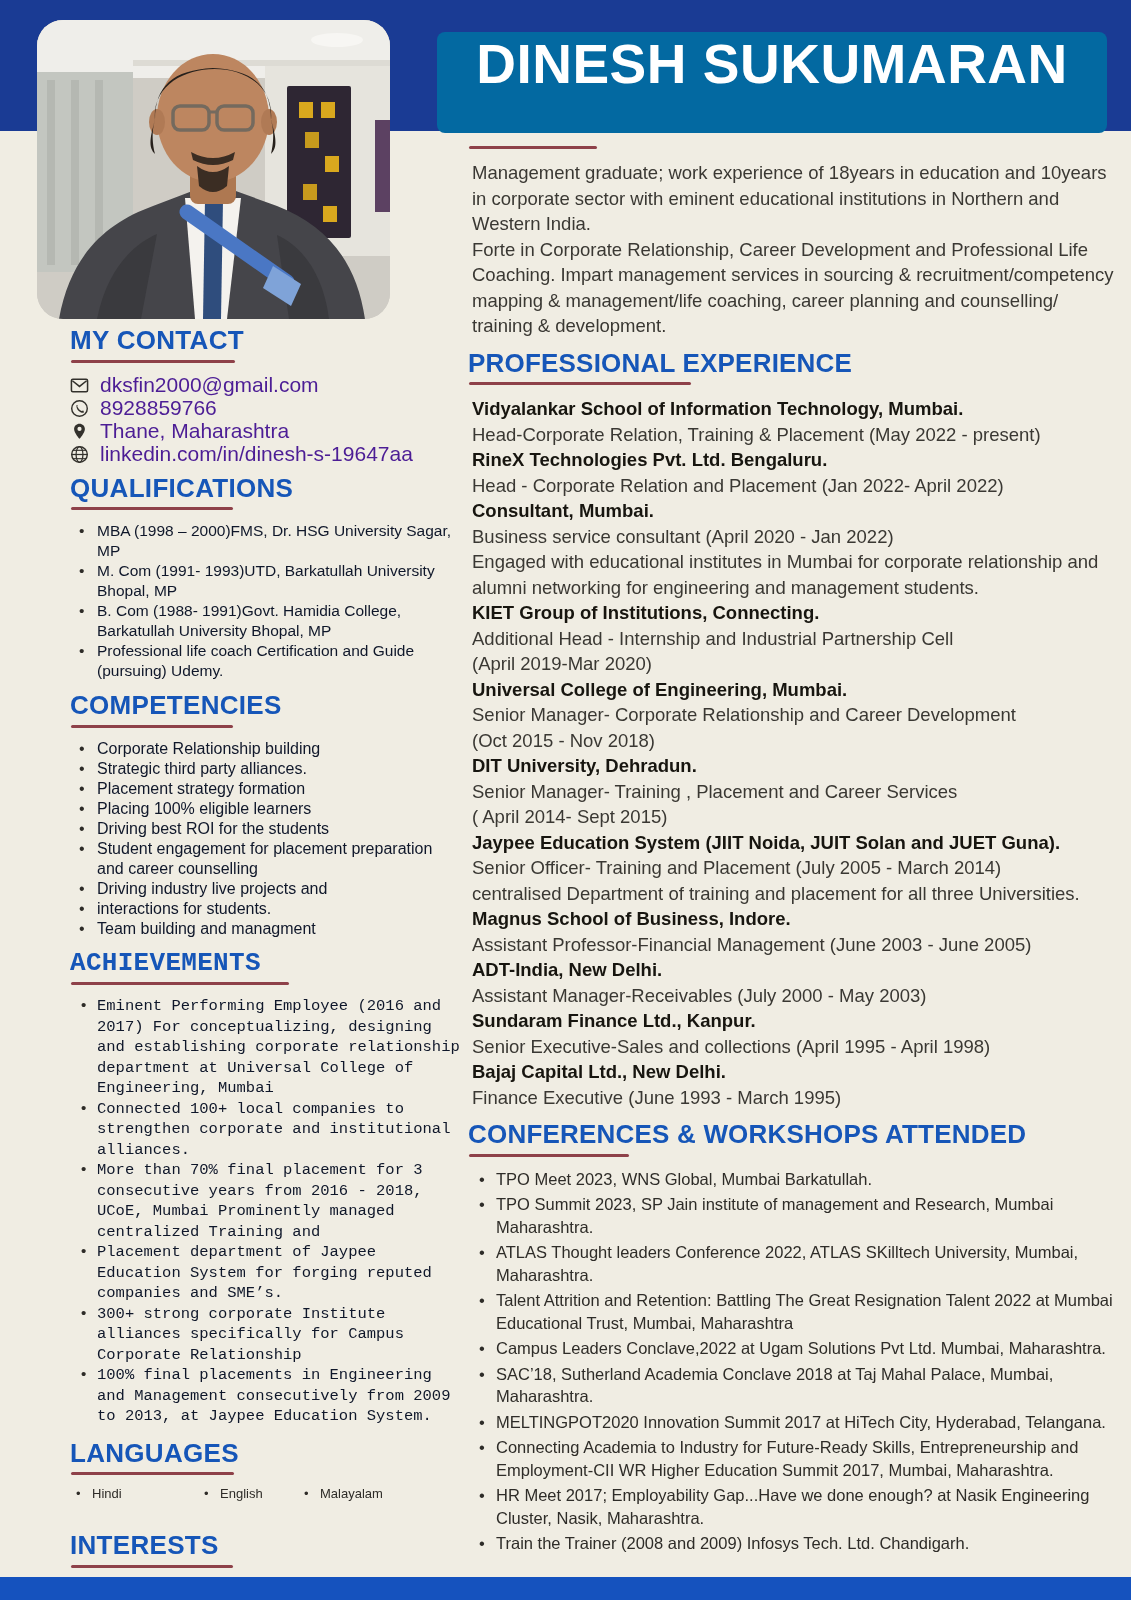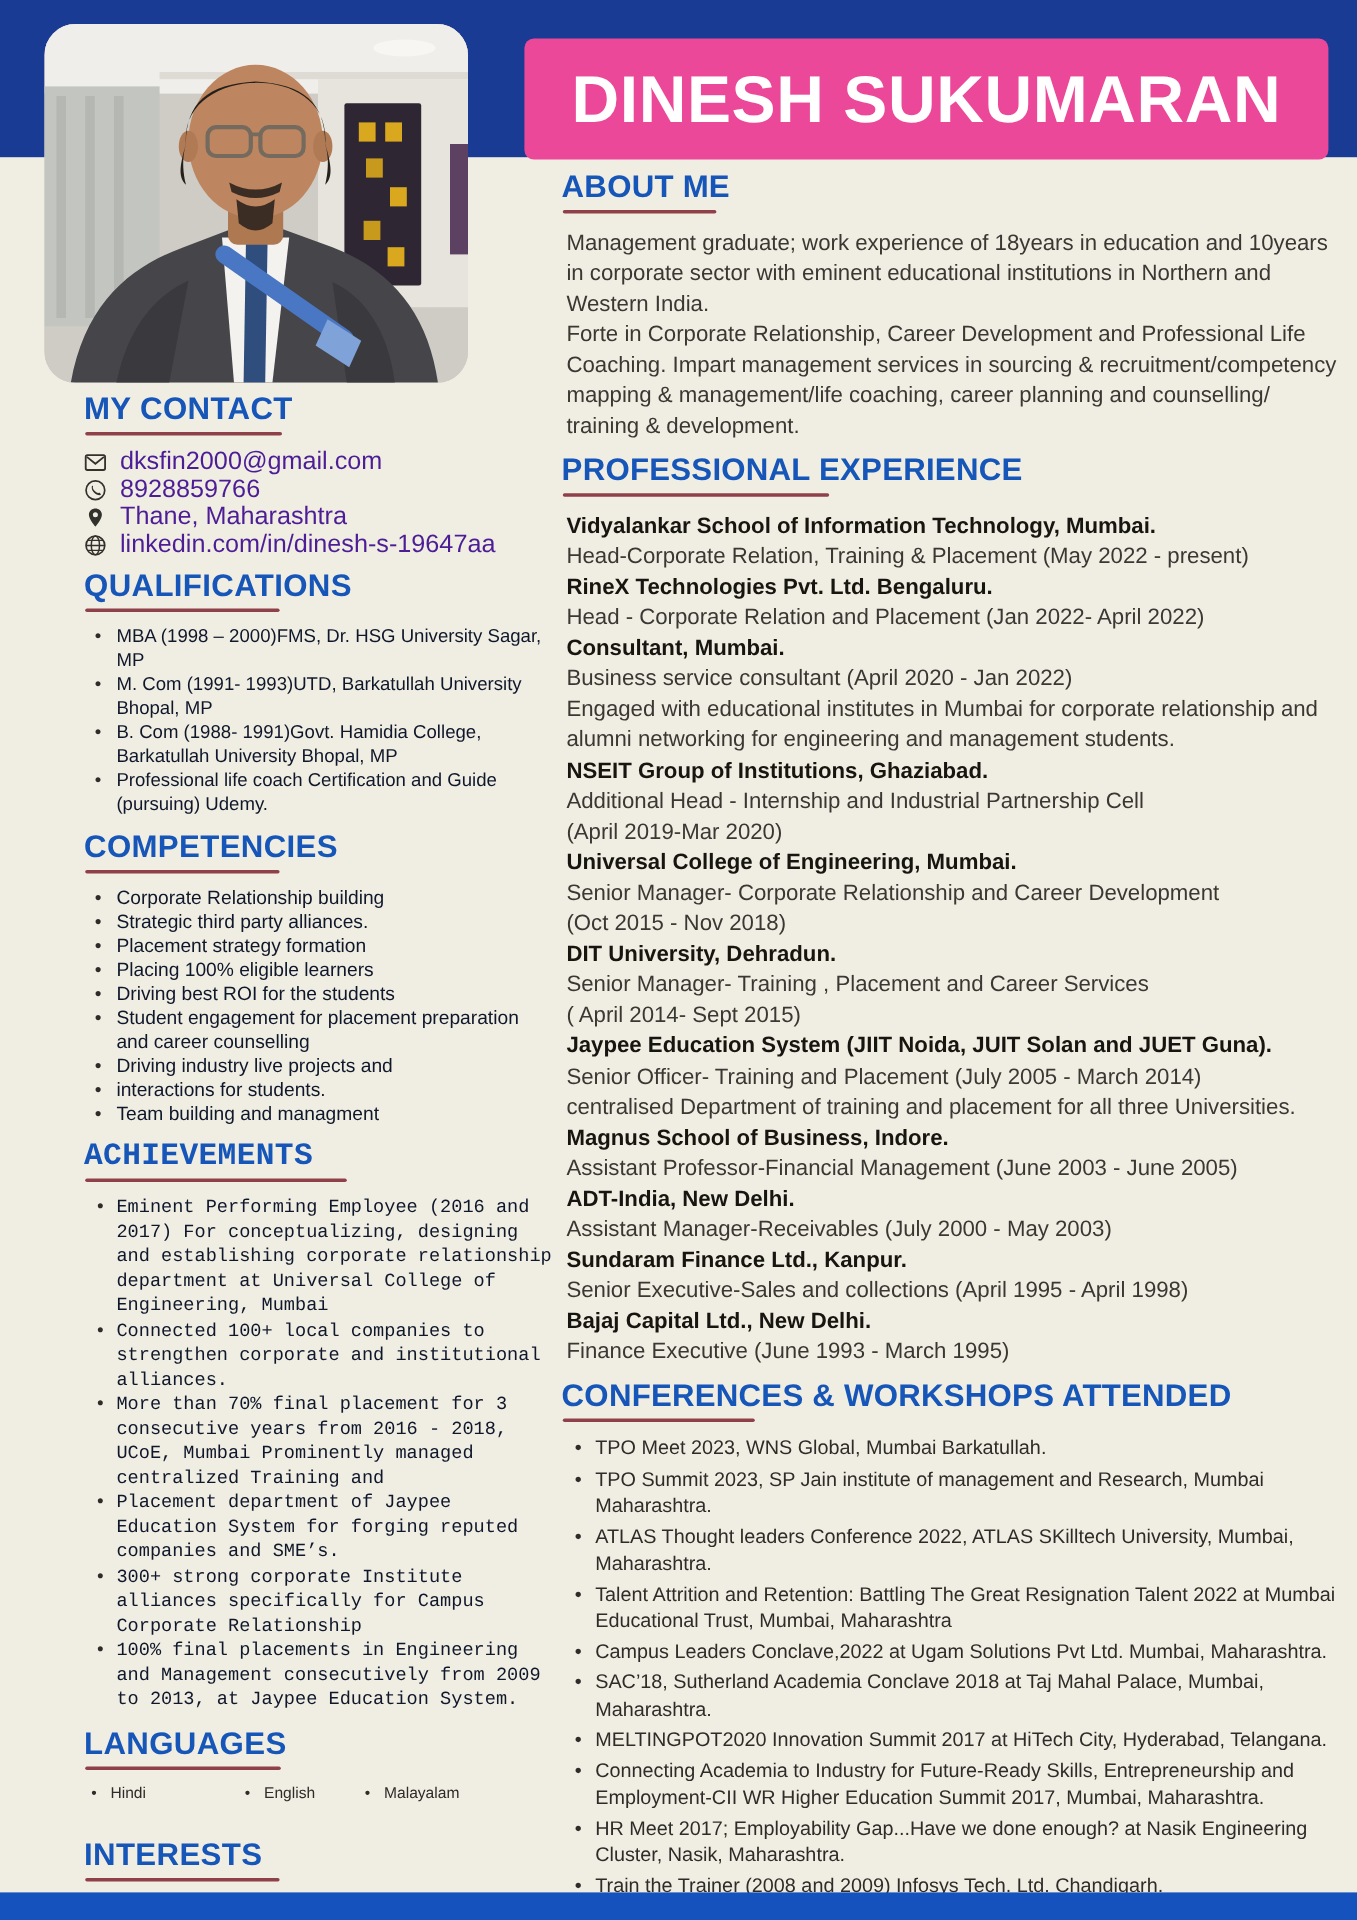--- a/index.html
+++ b/index.html
@@ -1,20 +1,20 @@
 <!DOCTYPE html>
 <html><head>
 <meta charset="utf-8">
 <style>
   html,body{margin:0;padding:0;}
   body{width:1131px;height:1600px;background:#F0EDE3;font-family:"Liberation Sans","DejaVu Sans",sans-serif;position:relative;overflow:hidden;}
   .page{position:relative;width:1131px;height:1600px;overflow:hidden;}
 
   .top-band{position:absolute;left:0;top:0;width:1131px;height:131px;background:#1A3B94;}
-  .name-box{position:absolute;left:437px;top:32px;width:670px;height:101px;background:#ec4899;border-radius:8px;display:flex;align-items:center;justify-content:center;}
+  .name-box{position:absolute;left:437px;top:32px;width:670px;height:101px;background:#0369a1;border-radius:8px;display:flex;justify-content:center;}
   .name-box h1{color:#FFFFFF;font-size:55px;font-weight:800;letter-spacing:.5px;margin:0;white-space:nowrap;}
 
   .photo{position:absolute;left:37px;top:20px;width:353px;height:299px;border-radius:26px;overflow:hidden;background:#CDC9C2;}
 
   .footer-band{position:absolute;left:0;bottom:0;width:1131px;height:23px;background:#1552BE;}
 
   .left-col{position:absolute;left:70px;top:326px;width:392px;}
   .right-col{position:absolute;left:468px;top:141px;width:648px;}
 
   .sec-h{color:#1656B8;font-weight:800;margin:0;line-height:1.1;}
@@ -211,21 +211,20 @@
           <div class="bullet-item">Long Drives;</div>
           <div class="bullet-item">Cooking;</div>
         </div>
     </section>
 
   </aside>
 
   <main class="right-col">
 
     <section>
-      <h2 class="sec-h">ABOUT ME</h2>
       <div class="rule" style="width:128px"></div>
       <p class="about-text">Management graduate; work experience of 18years in education and 10years in corporate sector with eminent educational institutions in Northern and Western India.
 Forte in Corporate Relationship, Career Development and Professional Life Coaching. Impart management services in sourcing &amp; recruitment/competency mapping &amp; management/life coaching, career planning and counselling/ training &amp; development.</p>
     </section>
 
     <section style="margin-top:8px;">
       <h2 class="sec-h">PROFESSIONAL EXPERIENCE</h2>
       <div class="rule" style="width:222px"></div>
       <div class="xp-list">
 
@@ -239,21 +238,21 @@
             <div class="xp-role">Head - Corporate Relation and Placement (Jan 2022- April 2022)</div>
           </div>
 
           <div class="xp-entry">
             <div class="xp-org">Consultant, Mumbai.</div>
             <div class="xp-role">Business service consultant (April 2020 - Jan 2022)
 Engaged with educational institutes in Mumbai for corporate relationship and alumni networking for engineering and management students.</div>
           </div>
 
           <div class="xp-entry">
-            <div class="xp-org">NSEIT Group of Institutions, Ghaziabad.</div>
+            <div class="xp-org">KIET Group of Institutions, Connecting.</div>
             <div class="xp-role">Additional Head - Internship and Industrial Partnership Cell
 (April 2019-Mar 2020)</div>
           </div>
 
           <div class="xp-entry">
             <div class="xp-org">Universal College of Engineering, Mumbai.</div>
             <div class="xp-role">Senior Manager- Corporate Relationship and Career Development
 (Oct 2015 - Nov 2018)</div>
           </div>
 

